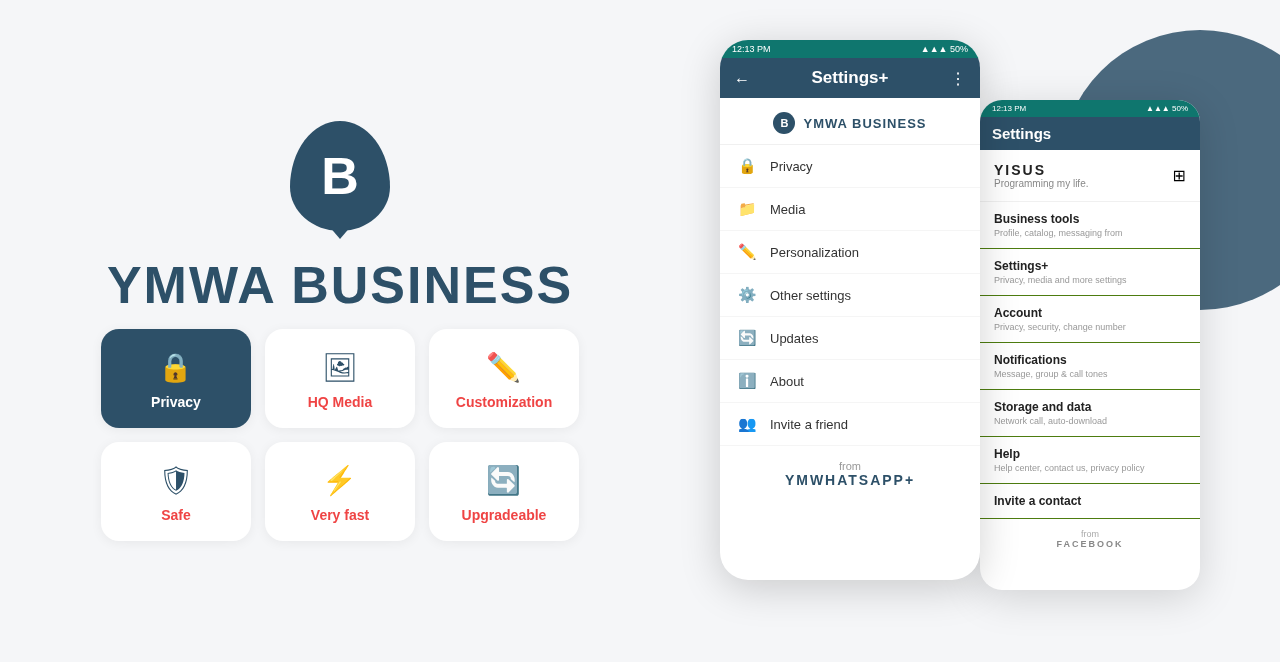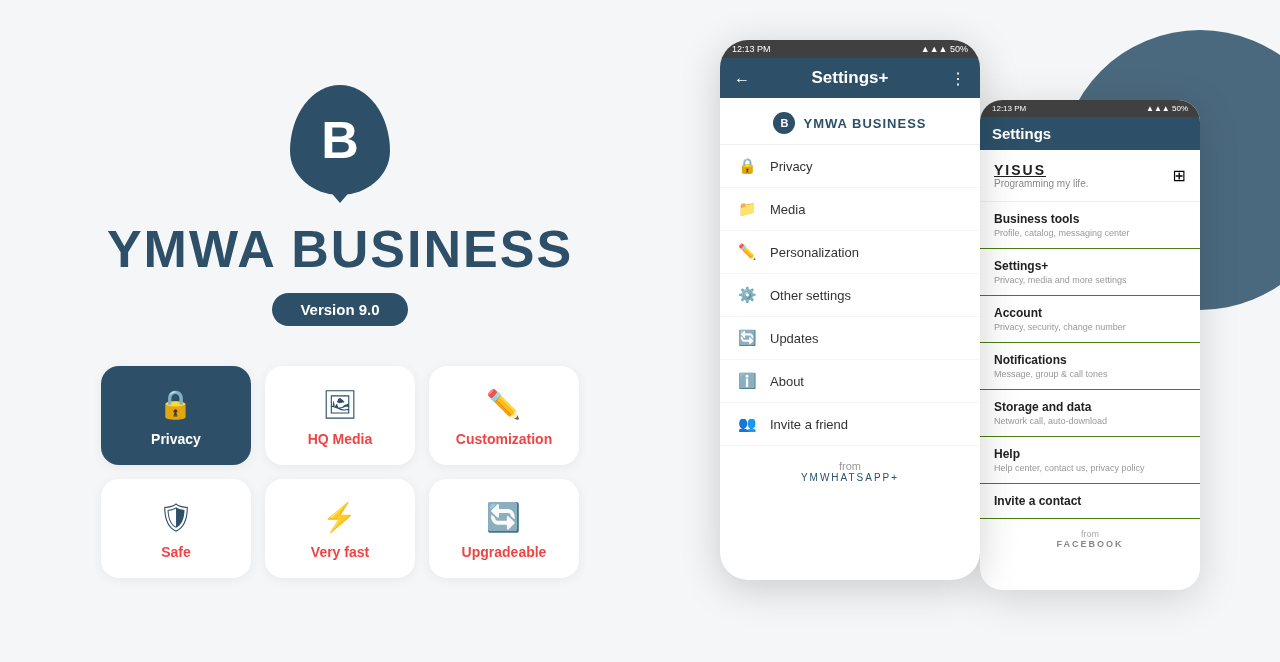--- a/index.html
+++ b/index.html
@@ -148,21 +148,21 @@
       width: 260px;
       height: 540px;
       background: white;
       border-radius: 28px;
       box-shadow: 0 8px 40px rgba(0,0,0,0.18);
       overflow: hidden;
       z-index: 2;
     }
 
     .phone-status-bar {
-      background: #404040;
+      background: #0f766e;
       color: white;
       font-size: 9px;
       padding: 4px 12px;
       display: flex;
       justify-content: space-between;
       align-items: center;
     }
 
     .phone-header {
       background: #2d5068;
@@ -234,22 +234,22 @@
     }
 
     .from-section {
       text-align: center;
       padding: 14px;
       color: #999;
       font-size: 11px;
     }
 
     .from-section .from-brand {
-      font-size: 10px;
-      font-weight: 400;
+      font-size: 14px;
+      font-weight: 700;
       color: #2d5068;
       letter-spacing: 2px;
     }
 
     
     .phone-secondary {
       position: absolute;
       right: 0;
       top: 60px;
       width: 220px;
@@ -279,21 +279,20 @@
       justify-content: space-between;
       padding: 12px 14px;
       border-bottom: 1px solid #f0f0f0;
     }
 
     .secondary-profile-info .profile-name {
       font-size: 14px;
       font-weight: 700;
       color: #222;
       letter-spacing: 2px;
-      text-decoration: underline;
     }
 
     .secondary-profile-info .profile-sub {
       font-size: 10px;
       color: #888;
     }
 
     .secondary-menu-item {
       padding: 10px 14px;
       border-bottom: 1px solid #4d7c0f;
@@ -340,21 +339,20 @@
 <div class="bg-circle"></div>
 
 <div class="left-panel">
 
   <div class="logo-circle">
     <span class="logo-b">B</span>
   </div>
 
   <h1 class="app-title">YMWA BUSINESS</h1>
 
-  <div class="version-badge">Version 9.0</div>
 
   <div class="features-grid">
 
   <div class="feature-card active">
       <span class="feature-icon">🔒</span>
       <span class="feature-label">Privacy</span>
     </div>
       <div class="feature-card">
       <span class="feature-icon">🖼</span>
       <span class="feature-label">HQ Media</span>
@@ -447,21 +445,21 @@
       <div class="secondary-profile-info">
         <div class="profile-name">YISUS</div>
         <div class="profile-sub">Programming my life.</div>
       </div>
       <span>⊞</span>
     </div>
     <div>
 
     <div class="secondary-menu-item">
       <div class="item-title">Business tools</div>
-      <div class="item-sub">Profile, catalog, messaging center</div>
+      <div class="item-sub">Profile, catalog, messaging from</div>
     </div>
         <div class="secondary-menu-item">
       <div class="item-title">Settings+</div>
       <div class="item-sub">Privacy, media and more settings</div>
     </div>
         <div class="secondary-menu-item">
       <div class="item-title">Account</div>
       <div class="item-sub">Privacy, security, change number</div>
     </div>
         <div class="secondary-menu-item">

